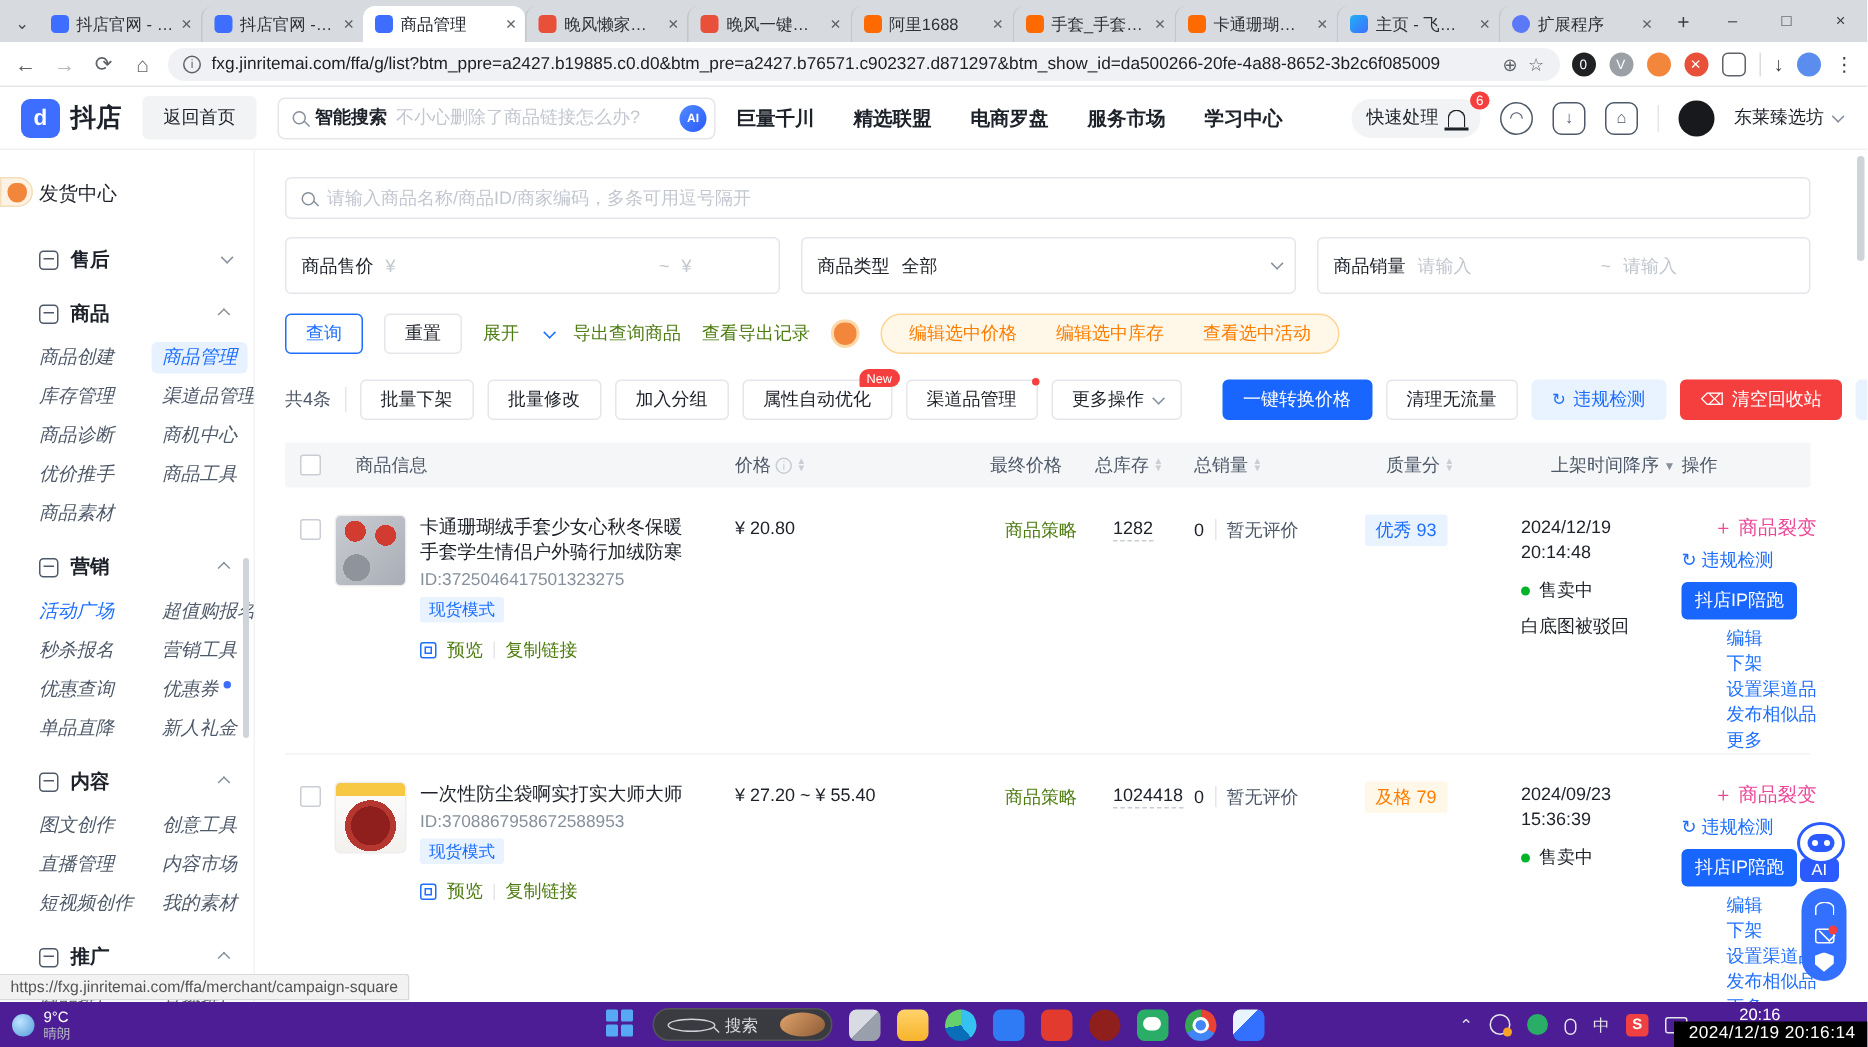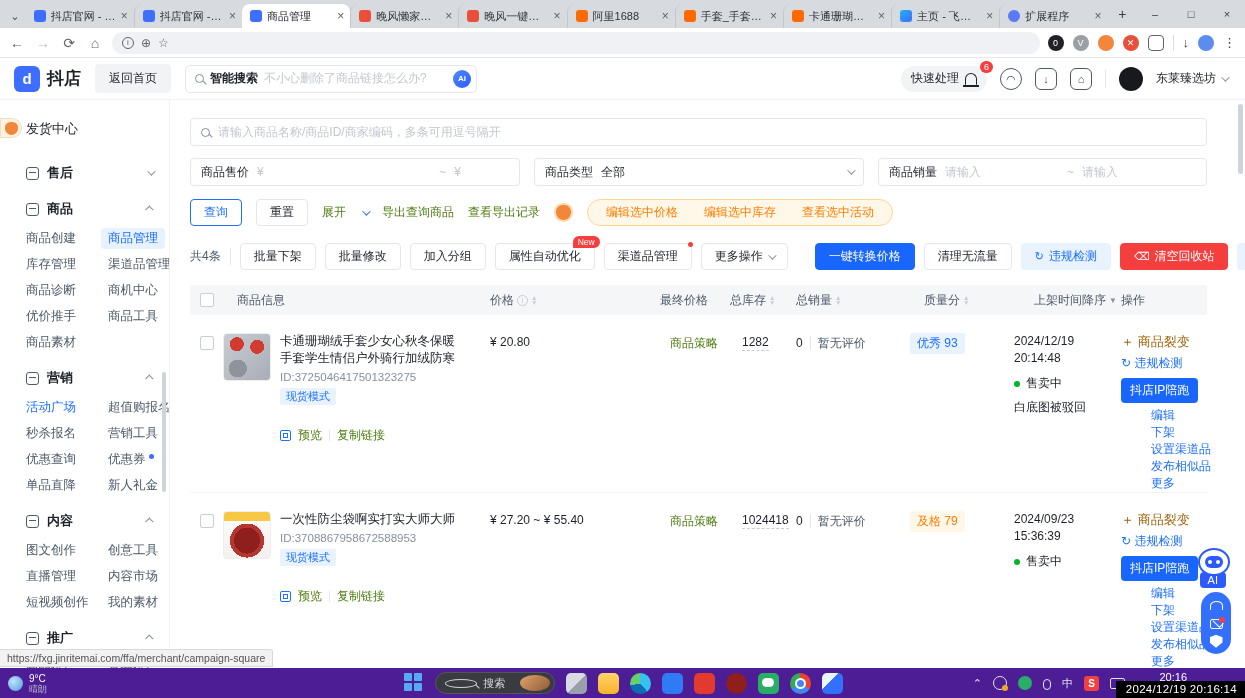--- a/index.html
+++ b/index.html
@@ -68,35 +68,35 @@
   .sidebar { width:170px; background:#fff; border-right:1px solid #f2f3f5; padding:16px 0 0 0; position:relative; overflow:hidden; flex:0 0 auto; }
   .main { flex:1; padding:18px 38px 0 20px; overflow:hidden; position:relative; }
 
   
   .sb-top { padding:4px 0 10px 26px; font-size:13px; color:#1d2129; }
   .sb-group { margin-top:14px; }
   .sb-gh { display:flex; align-items:center; padding:0 16px 0 26px; height:22px; gap:8px; }
   .sb-gi { width:13px; height:13px; border:1.3px solid #4e5969; border-radius:3px; flex:0 0 auto; position:relative; }
   .sb-gi::after { content:""; position:absolute; left:2px; right:2px; top:4px; height:1.3px; background:#4e5969; }
   .sb-gt { font-size:13px; font-weight:bold; color:#1d2129; flex:1; }
-  .sb-items { display:grid; grid-template-columns:58px auto; column-gap:24px; row-gap:9px; padding:10px 10px 2px 26px; }
+  .sb-items { display:grid; grid-template-columns:58px auto; column-gap:24px; row-gap:9px; padding:10px 10px 2px 26px;font-style:italic; }
   .sb-it { font-size:12.5px; color:#4e5969; white-space:nowrap; position:relative; width:fit-content; }
   .sb-it.active { color:#1e6fff; background:#e8f1ff; border-radius:4px; padding:2px 7px; margin:-2px -7px; }
   .sb-it.blue { color:#1e6fff; }
   .bluedot { display:inline-block; width:5px; height:5px; background:#3d6eff; border-radius:50%; vertical-align:4px; margin-left:3px; }
   .sb-scroll { position:absolute; right:3px; top:272px; width:4px; height:120px; background:#cfd3da; border-radius:2px; }
   .foxfloat { position:absolute; left:0; top:18px; width:22px; height:20px; background:#fdf2e3; border:1px solid #f4ddba; border-radius:0 10px 10px 0; display:flex; align-items:center; justify-content:center; }
   .foxface { width:13px; height:13px; background:#f2873c; border-radius:50% 50% 60% 60%; }
 
   
   .kwbox { height:28px; border:1px solid #e5e6eb; border-radius:4px; display:flex; align-items:center; gap:8px; padding:0 10px; }
   .kwbox input { border:none; outline:none; flex:1; font-size:12px; color:#1d2129; font-family:inherit; }
   .kwbox input::placeholder { color:#c2c7cf; }
   .frow { display:flex; gap:14px; margin-top:12px; }
-  .fbox { height:28px; border:1px solid #e5e6eb; border-radius:4px; display:flex; align-items:center; padding:0 10px; gap:8px; }
+  .fbox { height:38px; border:1px solid #e5e6eb; border-radius:4px; display:flex; align-items:center; padding:0 10px; gap:8px; }
   .fbox .lab { color:#1d2129; font-size:12px; white-space:nowrap; }
   .fbox .ph, .fbox .sep { color:#c2c7cf; font-size:12px; }
   .fbox input { border:none; outline:none; width:40px; font-size:12px; font-family:inherit; }
   .fbox input::placeholder { color:#c2c7cf; }
   .f-price { width:330px; } .f-type { width:330px; } .f-sales { flex:1; }
   .f-type .val { font-size:12px; color:#1d2129; flex:1; }
   .sp { flex:1; }
 
   .btnrow { display:flex; align-items:center; gap:14px; margin-top:13px; }
   .btn { height:27px; display:inline-flex; align-items:center; gap:5px; padding:0 13px; border-radius:4px; font-size:12px; background:#fff; border:1px solid #e5e6eb; color:#1d2129; white-space:nowrap; }
@@ -136,38 +136,38 @@
       radial-gradient(circle at 30% 75%, #8f939b 0 9px, transparent 9px),
       linear-gradient(135deg,#c9ccd2,#a9adb5); }
   .img2 { background:
       linear-gradient(#f7c843 0 9px, transparent 9px),
       radial-gradient(circle at 50% 62%, #8e1f1c 0 13px, #b5372f 13px 17px, transparent 17px),
       linear-gradient(#fdfdfd,#f3f1ee); }
   .ptext { width:178px; }
   .ptitle { font-size:12.5px; color:#1d2129; line-height:17px; max-height:34px; overflow:hidden; }
   .pid { color:#86909c; font-size:11.5px; margin-top:4px; white-space:nowrap; }
   .ptag { display:inline-block; background:#e8f3ff; color:#1e6fff; font-size:11px; padding:1px 6px; border-radius:2px; margin-top:5px; }
-  .plinks { display:flex; align-items:center; gap:7px; margin-top:22px; }
+  .plinks { display:flex; align-items:center; gap:7px; margin-top:10px; }
   .qr { width:11px; height:11px; border:1.3px solid #1e6fff; border-radius:2px; position:relative; }
   .qr::after { content:""; position:absolute; inset:2px; border:1px solid #1e6fff; }
   .ldiv { width:1px; height:11px; background:#e5e6eb; }
   .pprice { font-size:12px; color:#1d2129; padding-top:2px; }
   .pcell { font-size:12px; color:#1d2129; padding-top:2px; }
   .stockv { border-bottom:1px dashed #c9cdd4; padding-bottom:1px; }
   .salecell { padding-top:2px; font-size:12px; }
   .salecell .rev { color:#4e5969; border-left:1px solid #e5e6eb; padding-left:7px; margin-left:7px; }
   .qpill { display:inline-block; font-size:12px; padding:2px 7px; border-radius:2px; margin-left:24px; }
   .q-good { color:#1e6fff; background:#e8f3ff; }
   .q-pass { color:#ff7d00; background:#fff7e8; }
   .timecell { padding-left:8px; font-size:12px; color:#1d2129; line-height:17px; }
   .stat { display:flex; align-items:center; gap:6px; margin-top:8px; color:#1d2129; }
   .gdot { width:6px; height:6px; border-radius:50%; background:#00b42a; }
   .note { margin-top:7px; color:#1d2129; }
   .opscell { font-size:12px; line-height:17px; }
-  .op-split { color:#a16207; font-size:13px; white-space:nowrap; }
+  .op-split { color:#ec4899; font-size:13px; white-space:nowrap;text-align:right; }
   .op-check { color:#1e6fff; margin-top:5px; white-space:nowrap; }
   .op-ip { display:inline-block; background:#1966ff; color:#fff; border-radius:4px; padding:4px 9px; margin:6px 0 4px 0; white-space:nowrap; }
   .op-link { color:#1e6fff; white-space:nowrap;margin-left:30px; }
 
   
   .statusurl { position:absolute; left:0; bottom:31px; background:#f2f2f2; border:1px solid #d9d9d9; border-left:none; font-size:10.5px; color:#555; padding:2px 7px; border-radius:0 3px 0 0; max-width:300px; white-space:nowrap; z-index:50; }
   .pagescroll { position:absolute; right:2px; top:104px; width:5px; height:70px; background:#cfd3da; border-radius:3px; }
   .airobot { position:absolute; right:15px; top:548px; width:32px; height:28px; background:#fff; border:2px solid #2b5bff; border-radius:50%; display:flex; align-items:center; justify-content:center; z-index:40; }
   .aihead { width:18px; height:12px; background:#2b5bff; border-radius:6px; position:relative; }
   .aihead::before, .aihead::after { content:""; position:absolute; top:4px; width:4px; height:4px; background:#fff; border-radius:50%; }
@@ -283,20 +283,21 @@
     </div>
   </div>
 
   <div class="urlbar">
     <span class="navic">←</span>
     <span class="navic dim">→</span>
     <span class="navic">⟳</span>
     <span class="navic">⌂</span>
     <div class="urlpill">
       <span class="siteinfo">i</span>
+      <span class="urltext">fxg.jinritemai.com/ffa/g/list?btm_ppre=a2427.b19885.c0.d0&amp;btm_pre=a2427.b76571.c902327.d871297&amp;btm_show_id=da500266-20fe-4a88-8652-3b2c6f085009</span>
       <span class="pillic">⊕</span>
       <span class="pillic">☆</span>
     </div>
     <div class="extrow">
       <span class="exticon e-dark">0</span>
       <span class="exticon e-v">V</span>
       <span class="exticon e-fox"></span>
       <span class="exticon e-x">✕</span>
       <span class="exticon e-clip"></span>
       <span class="vdiv"></span>
@@ -310,20 +311,27 @@
     <div class="logo">
       <span class="logomark">d</span>
       <span class="logotext">抖店</span>
     </div>
     <span class="backhome">返回首页</span>
     <div class="hsearch">
       <span class="mag"></span>
       <b>智能搜索</b>
       <span class="hint">不小心删除了商品链接怎么办?</span>
       <span class="aibadge">AI</span>
+    </div>
+    <div class="hnav">
+      <span>巨量千川</span>
+      <span>精选联盟</span>
+      <span>电商罗盘</span>
+      <span>服务市场</span>
+      <span>学习中心</span>
     </div>
     <div class="hright">
       <div class="quick">
         <span>快速处理</span>
         <span class="bell"></span>
         <span class="nbadge">6</span>
       </div>
       <span class="hic round">◠</span>
       <span class="hic">↓</span>
       <span class="hic">⌂</span>

